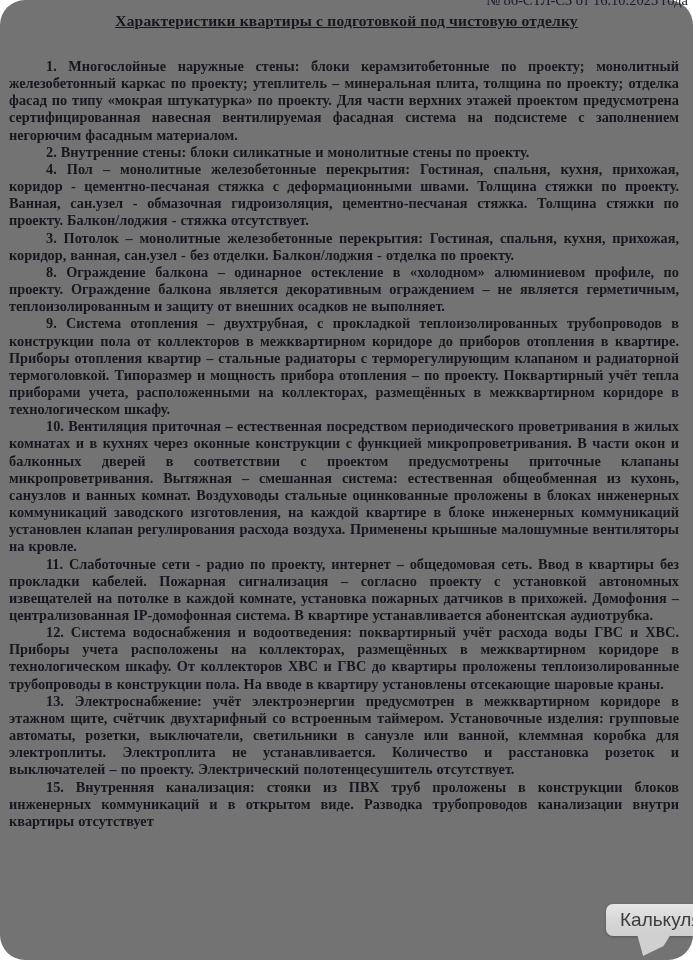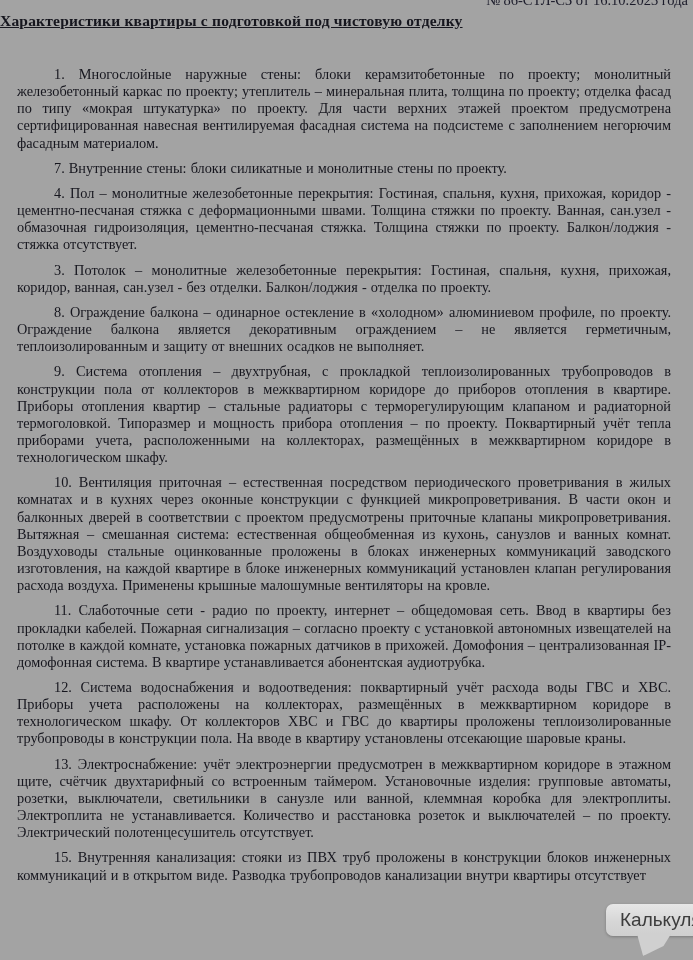--- a/index.html
+++ b/index.html
@@ -7,56 +7,59 @@
     padding: 0;
     width: 693px;
     height: 960px;
     overflow: hidden;
     background: #ffffff;
   }
   .page {
     position: relative;
     width: 693px;
     height: 960px;
-    background: #a3a3a3;
+    background: #737373;
     font-family: "Liberation Serif", "DejaVu Serif", serif;
     color: #16161e;
+    border-radius: 25px;
   }
   .doc-number {
     position: absolute;
     top: -8px;               
     right: 5px;
     font-size: 14.5px;
     line-height: 17px;
     white-space: nowrap;
     color: #1b1b2a;
   }
   .title {
     position: absolute;
     top: 12px;
     left: 0;
     width: 100%;
+    text-align: center;
     font-size: 15.5px;
     font-weight: bold;
     text-decoration: underline;
     letter-spacing: 0.2px;
   }
   .content {
     position: absolute;
     top: 58px;
     left: 9px;
     right: 14px;
   }
   .content p {
-    margin: 8px;
+    margin: 0;
     text-align: justify;
     text-indent: 37px;
     font-size: 14.3px;
     line-height: 17.15px;
     word-spacing: 0.5px;
+    font-weight: bold;
   }
   
   .tooltip {
     position: absolute;
     left: 606px;
     top: 904px;
     width: 170px;
     height: 32px;
     border-radius: 7px;
     background: linear-gradient(180deg, #e7e7e7 0%, #d6d6d6 55%, #cfcfcf 100%);
@@ -89,21 +92,21 @@
 <body>
 
 <div class="page">
 
   <div class="doc-number">№ 86-СТЛ-СЗ от 16.10.2023 года</div>
 
   <div class="title">Характеристики квартиры с подготовкой под чистовую отделку</div>
 
   <div class="content">
     <p>1. Многослойные наружные стены: блоки керамзитобетонные по проекту; монолитный железобетонный каркас по проекту; утеплитель – минеральная плита, толщина по проекту; отделка фасад по типу «мокрая штукатурка» по проекту. Для части верхних этажей проектом предусмотрена сертифицированная навесная вентилируемая фасадная система на подсистеме с заполнением негорючим фасадным материалом.</p>
-    <p>7. Внутренние стены: блоки силикатные и монолитные стены по проекту.</p>
+    <p>2. Внутренние стены: блоки силикатные и монолитные стены по проекту.</p>
     <p>4. Пол – монолитные железобетонные перекрытия: Гостиная, спальня, кухня, прихожая, коридор - цементно-песчаная стяжка с деформационными швами. Толщина стяжки по проекту. Ванная, сан.узел - обмазочная гидроизоляция, цементно-песчаная стяжка. Толщина стяжки по проекту. Балкон/лоджия - стяжка отсутствует.</p>
     <p>3. Потолок – монолитные железобетонные перекрытия: Гостиная, спальня, кухня, прихожая, коридор, ванная, сан.узел - без отделки. Балкон/лоджия - отделка по проекту.</p>
     <p>8. Ограждение балкона – одинарное остекление в «холодном» алюминиевом профиле, по проекту. Ограждение балкона является декоративным ограждением – не является герметичным, теплоизолированным и защиту от внешних осадков не выполняет.</p>
     <p>9. Система отопления – двухтрубная, с прокладкой теплоизолированных трубопроводов в конструкции пола от коллекторов в межквартирном коридоре до приборов отопления в квартире. Приборы отопления квартир – стальные радиаторы с терморегулирующим клапаном и радиаторной термоголовкой. Типоразмер и мощность прибора отопления – по проекту. Поквартирный учёт тепла приборами учета, расположенными на коллекторах, размещённых в межквартирном коридоре в технологическом шкафу.</p>
     <p>10. Вентиляция приточная – естественная посредством периодического проветривания в жилых комнатах и в кухнях через оконные конструкции с функцией микропроветривания. В части окон и балконных дверей в соответствии с проектом предусмотрены приточные клапаны микропроветривания. Вытяжная – смешанная система: естественная общеобменная из кухонь, санузлов и ванных комнат. Воздуховоды стальные оцинкованные проложены в блоках инженерных коммуникаций заводского изготовления, на каждой квартире в блоке инженерных коммуникаций установлен клапан регулирования расхода воздуха. Применены крышные малошумные вентиляторы на кровле.</p>
     <p>11. Слаботочные сети - радио по проекту, интернет – общедомовая сеть. Ввод в квартиры без прокладки кабелей. Пожарная сигнализация – согласно проекту с установкой автономных извещателей на потолке в каждой комнате, установка пожарных датчиков в прихожей. Домофония – централизованная IP-домофонная система. В квартире устанавливается абонентская аудиотрубка.</p>
     <p>12. Система водоснабжения и водоотведения: поквартирный учёт расхода воды ГВС и ХВС. Приборы учета расположены на коллекторах, размещённых в межквартирном коридоре в технологическом шкафу. От коллекторов ХВС и ГВС до квартиры проложены теплоизолированные трубопроводы в конструкции пола. На вводе в квартиру установлены отсекающие шаровые краны.</p>
     <p>13. Электроснабжение: учёт электроэнергии предусмотрен в межквартирном коридоре в этажном щите, счётчик двухтарифный со встроенным таймером. Установочные изделия: групповые автоматы, розетки, выключатели, светильники в санузле или ванной, клеммная коробка для электроплиты. Электроплита не устанавливается. Количество и расстановка розеток и выключателей – по проекту. Электрический полотенцесушитель отсутствует.</p>
     <p>15. Внутренняя канализация: стояки из ПВХ труб проложены в конструкции блоков инженерных коммуникаций и в открытом виде. Разводка трубопроводов канализации внутри квартиры отсутствует</p>
   </div>

